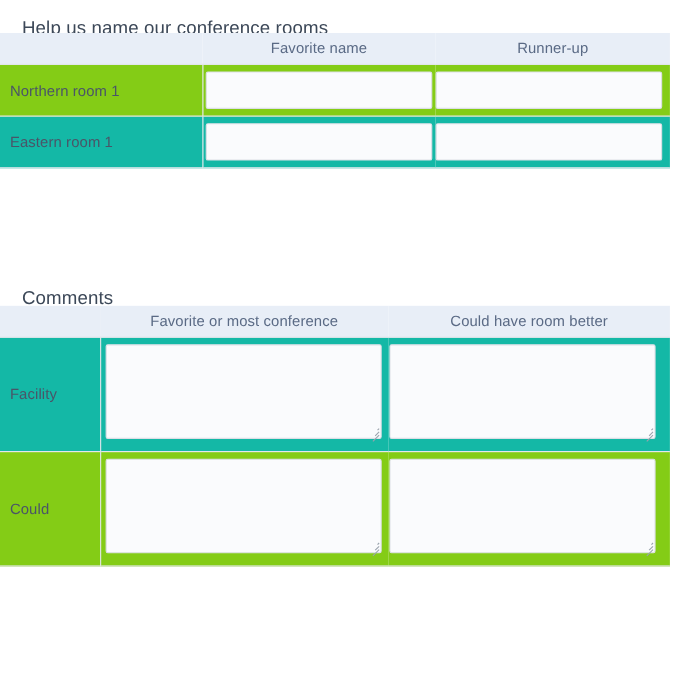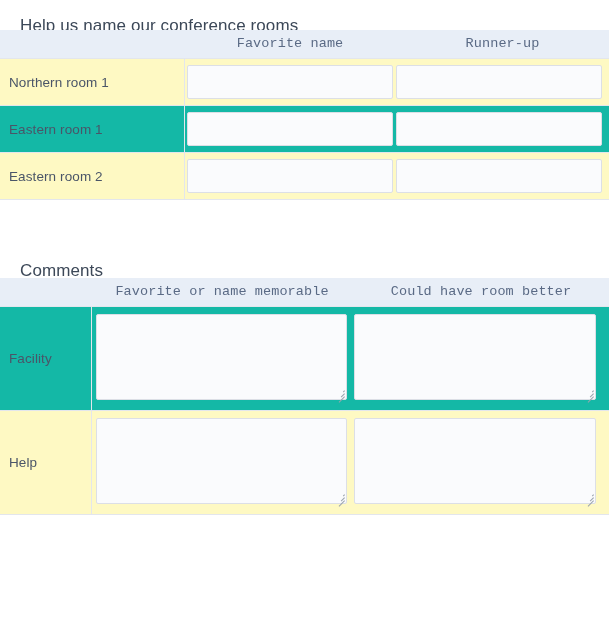--- a/index.html
+++ b/index.html
@@ -45,27 +45,26 @@
   .survey-table thead th {
     background: #e8eef7;
     color: #5a6a85;
     font-size: 13.5px;
     font-weight: 400;
     text-align: center;
     padding: 6px 4px 7px 4px;
     border: none;
     vertical-align: middle;
     letter-spacing: 0.1px;
-    font-family: Liberation Mono, monospace;
   }
   .survey-table thead th.corner-head {
     background: #e8eef7;
   }
 
-  .survey-table tbody tr.row-odd  { background: #fef9c3; }
+  .survey-table tbody tr.row-odd  { background: #84cc16; }
   .survey-table tbody tr.row-even { background: #14b8a6; }
 
   .survey-table tbody td {
     border-top: 1px solid #e3e6ec;
     border-bottom: 1px solid #e3e6ec;
     padding: 0;
     vertical-align: middle;
   }
   .survey-table tbody td.rowlabel {
     color: #4a5568;
@@ -189,45 +188,36 @@
       <tr class="row-even" style="height:47px;">
         <td class="rowlabel">Eastern room 1</td>
         <td class="fieldcell">
           <input class="txt-input first" type="text" value="" style="">
         </td>
         <td class="fieldcell">
           <input class="txt-input second" type="text" value="" style="">
         </td>
       </tr>
 
-      <tr class="row-odd" style="height:47px;">
-        <td class="rowlabel">Eastern room 2</td>
-        <td class="fieldcell">
-          <input class="txt-input first" type="text" value="" style="">
-        </td>
-        <td class="fieldcell">
-          <input class="txt-input second" type="text" value="" style="">
-        </td>
-      </tr>
 
     </tbody>
   </table>
 
   <h2 class="section-title title-comments">Comments</h2>
 
   <table class="survey-table table-comments">
     <colgroup>
       <col class="c-label-cmt">
       <col class="c-a-cmt">
       <col class="c-b-cmt">
     </colgroup>
     <thead>
       <tr>
         <th class="corner-head"></th>
-        <th>Favorite or name memorable</th>
+        <th>Favorite or most conference</th>
         <th>Could have room better</th>
       </tr>
     </thead>
     <tbody>
 
 
       <tr class="row-even" style="height:104px;">
         <td class="rowlabel">Facility</td>
         <td class="fieldcell">
           <span class="ta-wrap">
@@ -245,21 +235,21 @@
             <span class="resize-grip">
               <span class="g1"></span>
                 <span class="g2"></span>
                 <span class="g3"></span>
             </span>
           </span>
         </td>
       </tr>
 
       <tr class="row-odd" style="height:104px;">
-        <td class="rowlabel">Help</td>
+        <td class="rowlabel">Could</td>
         <td class="fieldcell">
           <span class="ta-wrap">
             <textarea class="ta-input col-a" style=""></textarea>
             <span class="resize-grip">
               <span class="g1"></span>
                 <span class="g2"></span>
                 <span class="g3"></span>
             </span>
           </span>
         </td>

